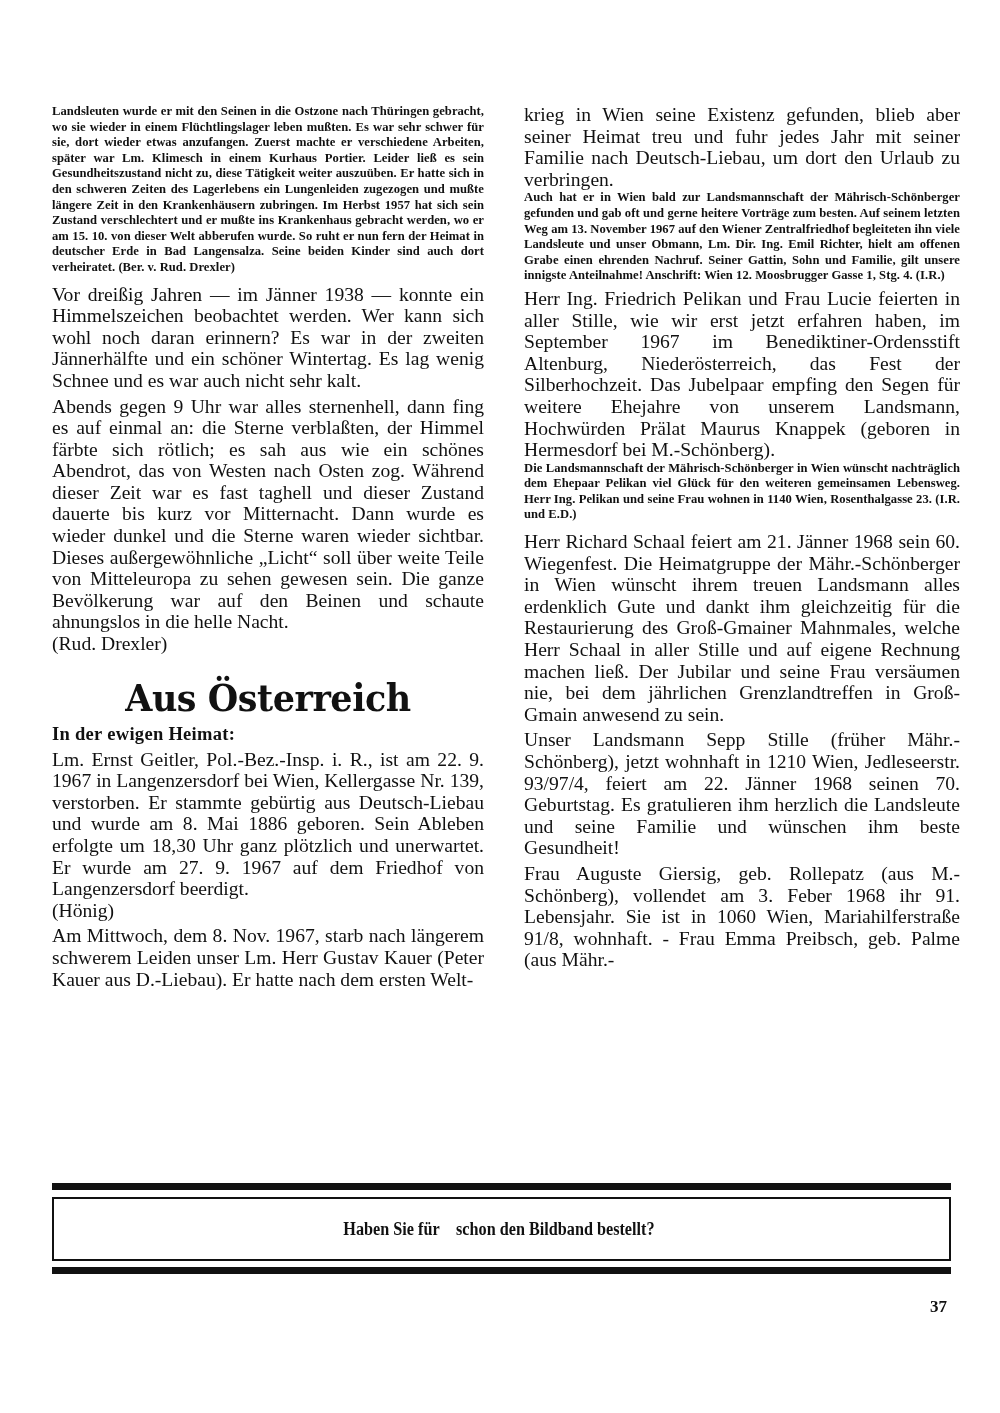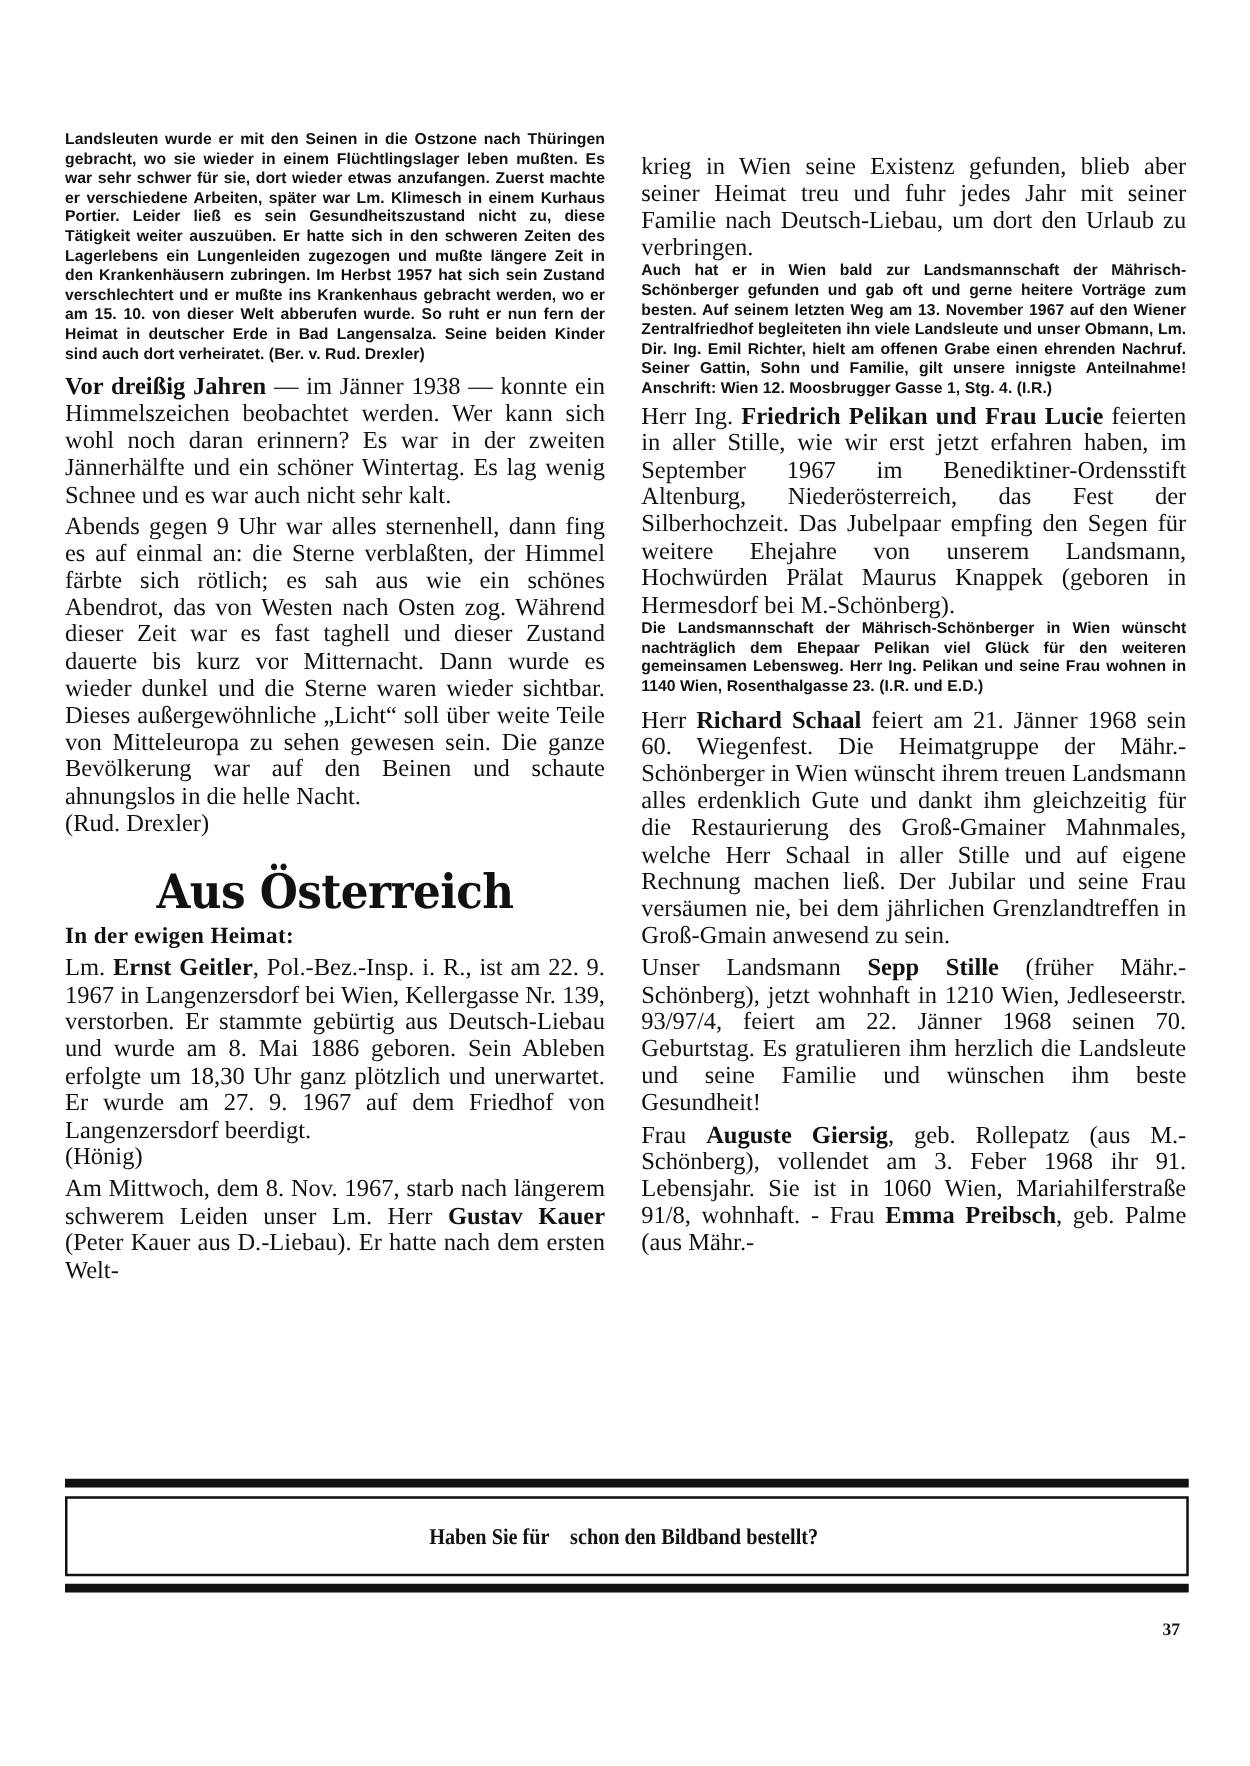--- a/index.html
+++ b/index.html
@@ -1,35 +1,35 @@
 <!DOCTYPE html>
 <html><head>
   <meta charset="utf-8">
   <style>
     html, body { margin: 0; padding: 0; background: #ffffff; }
     body { width: 1000px; height: 1413px; position: relative; overflow: hidden; color: #111; }
     .col { position: absolute; top: 104px; text-align: justify; }
     .col-left { left: 52px; width: 432px; }
-    .col-right { left: 513px; width: 436px; margin-top: 19px; }
+    .col-right { left: 524px; width: 436px; }
     p { margin: 0; }
     .small {
-      font-family: Liberation Sans, sans-serif;
+      font-family: Liberation Serif, serif;
       font-weight: bold;
       font-size: 12.6px;
       line-height: 15.6px;
       letter-spacing: 0.05px;
       font-stretch: condensed;
       transform-origin: left top;
     }
     .large {
       font-family: "Liberation Serif", serif;
       font-size: 19.6px;
       line-height: 21.6px;
     }
-    .large b { font-weight: bold; }
+    .large b { font-weight: normal; }
     .right-sig { text-align: left; }
     .gap { margin-top: 8px; }
     .gap-s { margin-top: 4px; }
     .subhead {
       font-family: "Liberation Serif", serif;
       font-weight: bold;
       font-size: 18.5px;
       line-height: 22px;
       letter-spacing: 0.3px;
     }
@@ -64,21 +64,21 @@
       font-weight: bold;
       font-size: 34px;
       margin: 0 24px;
       letter-spacing: 0.5px;
       display: inline-block;
     }
     .page-num {
       position: absolute; left: 930px; top: 1297px;
       font-family: "Liberation Serif", serif;
       font-weight: bold;
-      font-size: 14px;
+      font-size: 17px;
     }
   </style>
 </head>
 <body>
 
 <div class="col col-left">
   <p class="small">Landsleuten wurde er mit den Seinen in die Ostzone nach Thüringen gebracht, wo sie wieder in einem Flüchtlingslager leben mußten. Es war sehr schwer für sie, dort wieder etwas anzufangen. Zuerst machte er verschiedene Arbeiten, später war Lm. Klimesch in einem Kurhaus Portier. Leider ließ es sein Gesundheitszustand nicht zu, diese Tätigkeit weiter auszuüben. Er hatte sich in den schweren Zeiten des Lagerlebens ein Lungenleiden zugezogen und mußte längere Zeit in den Krankenhäusern zubringen. Im Herbst 1957 hat sich sein Zustand verschlechtert und er mußte ins Krankenhaus gebracht werden, wo er am 15. 10. von dieser Welt abberufen wurde. So ruht er nun fern der Heimat in deutscher Erde in Bad Langensalza. Seine beiden Kinder sind auch dort verheiratet. (Ber. v. Rud. Drexler)</p>
 
   <div class="gap">
     <p class="large"><b>Vor dreißig Jahren</b><span> — im Jänner 1938 — konnte ein Himmelszeichen beobachtet werden. Wer kann sich wohl noch daran erinnern? Es war in der zweiten Jännerhälfte und ein schöner Wintertag. Es lag wenig Schnee und es war auch nicht sehr kalt.</span></p>

